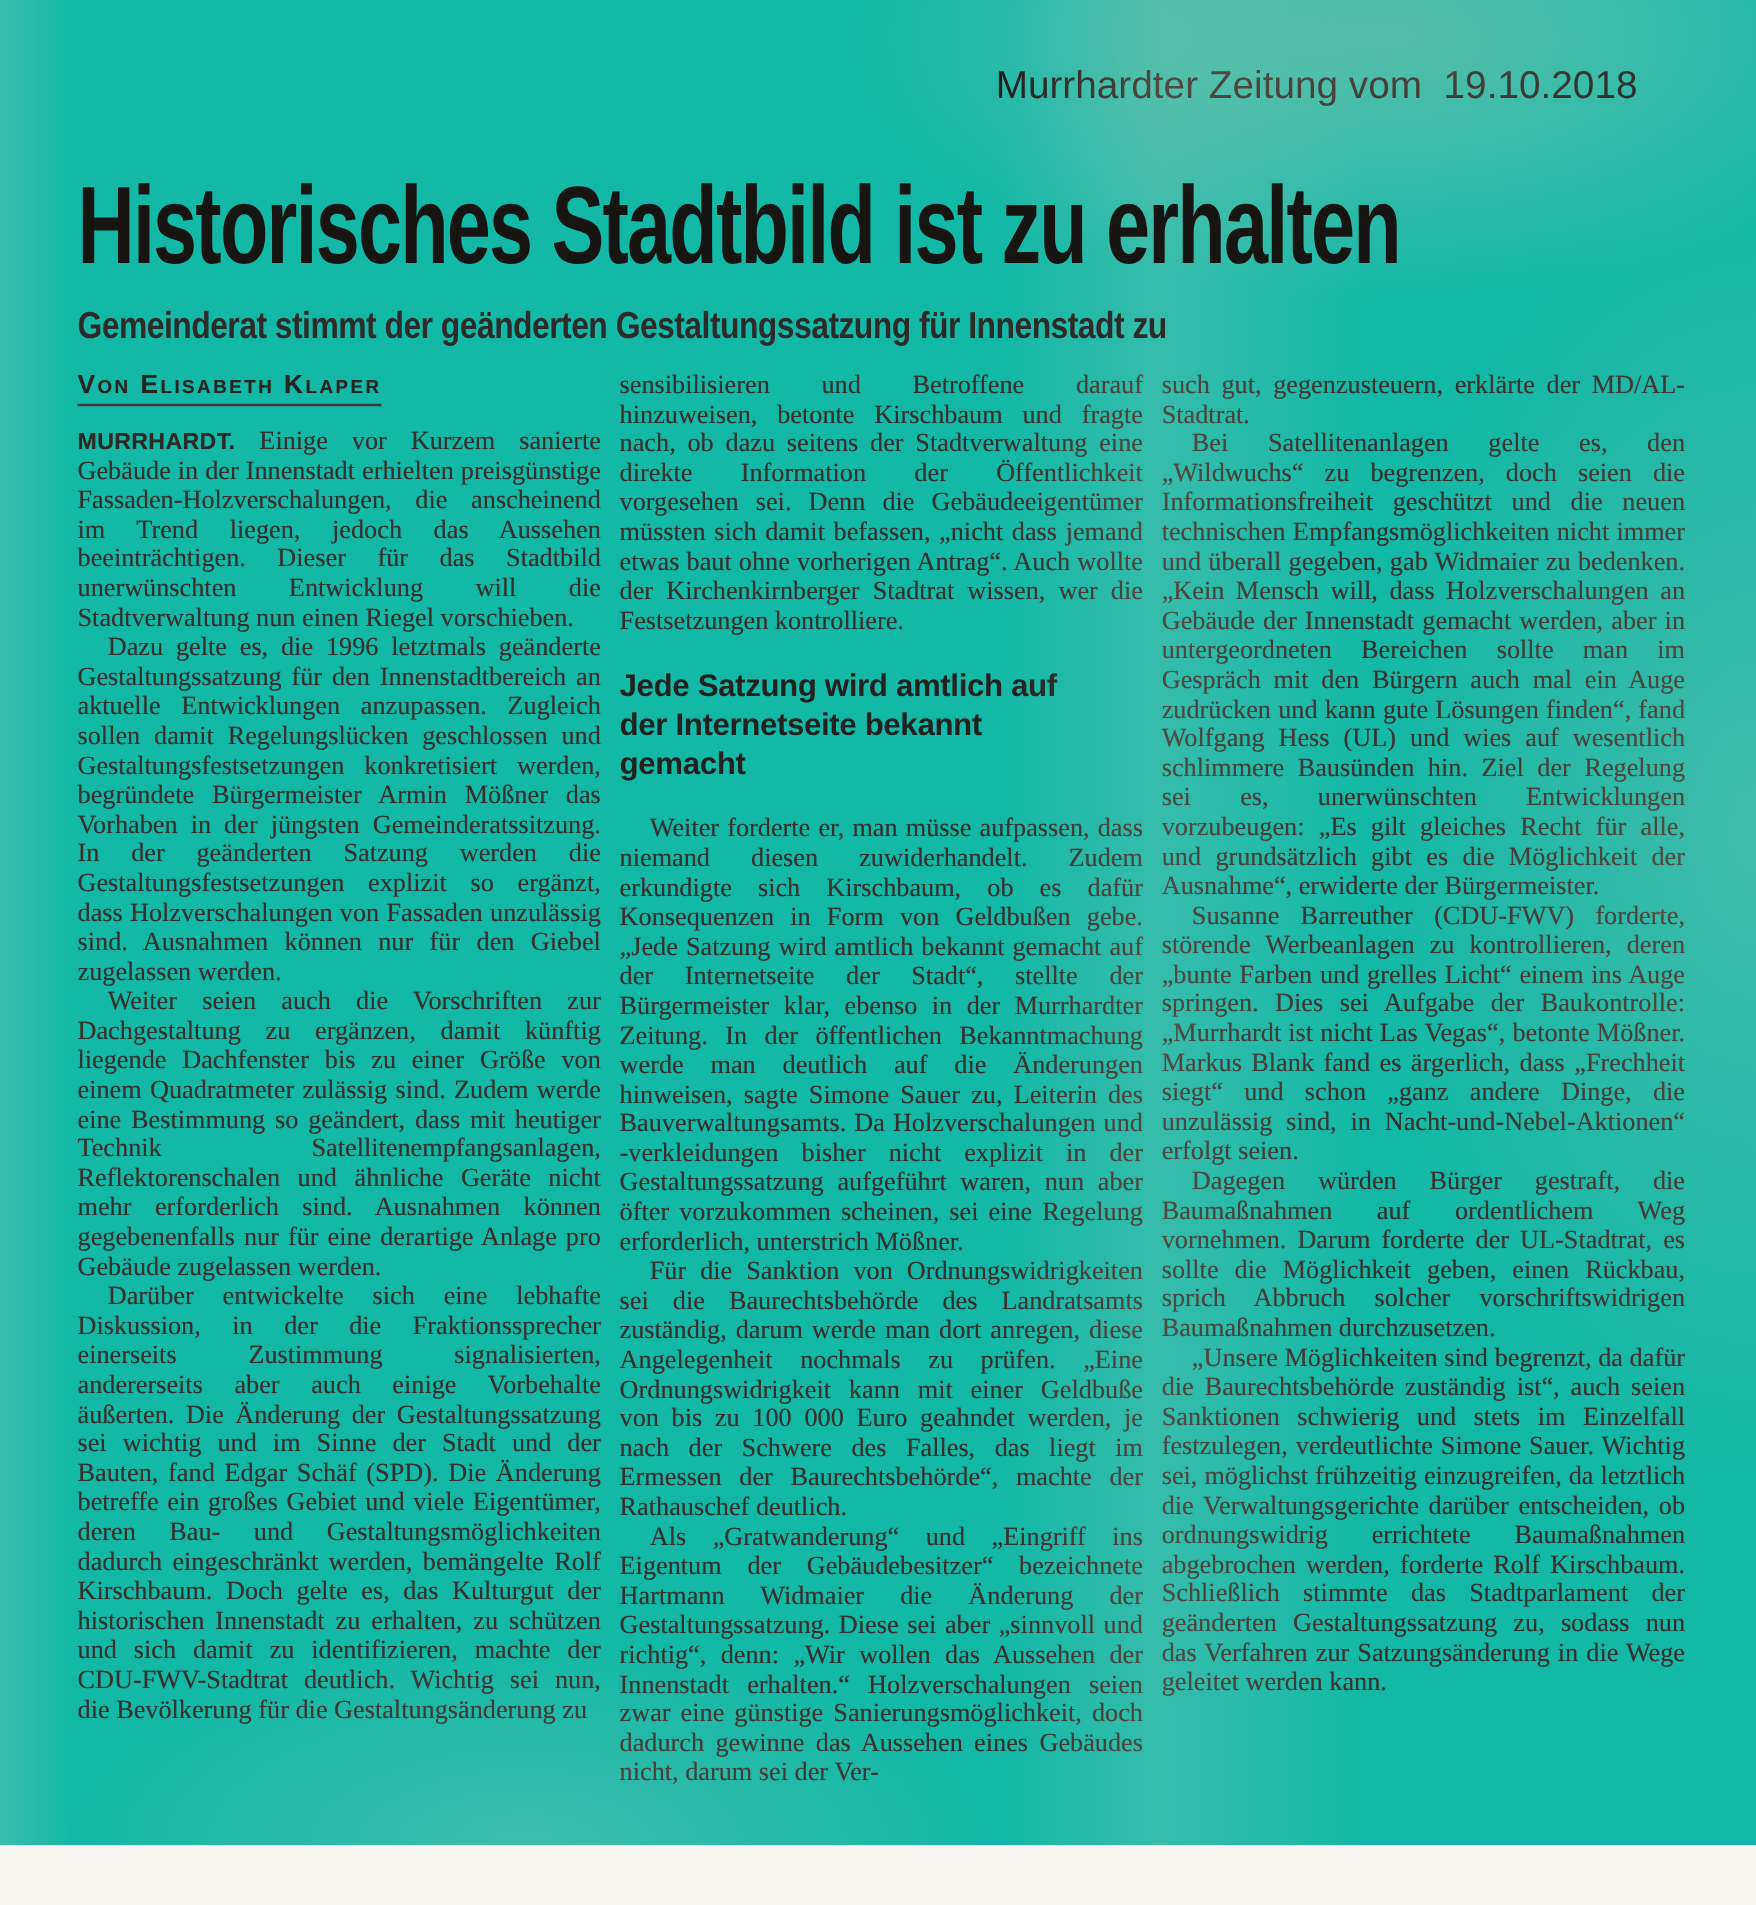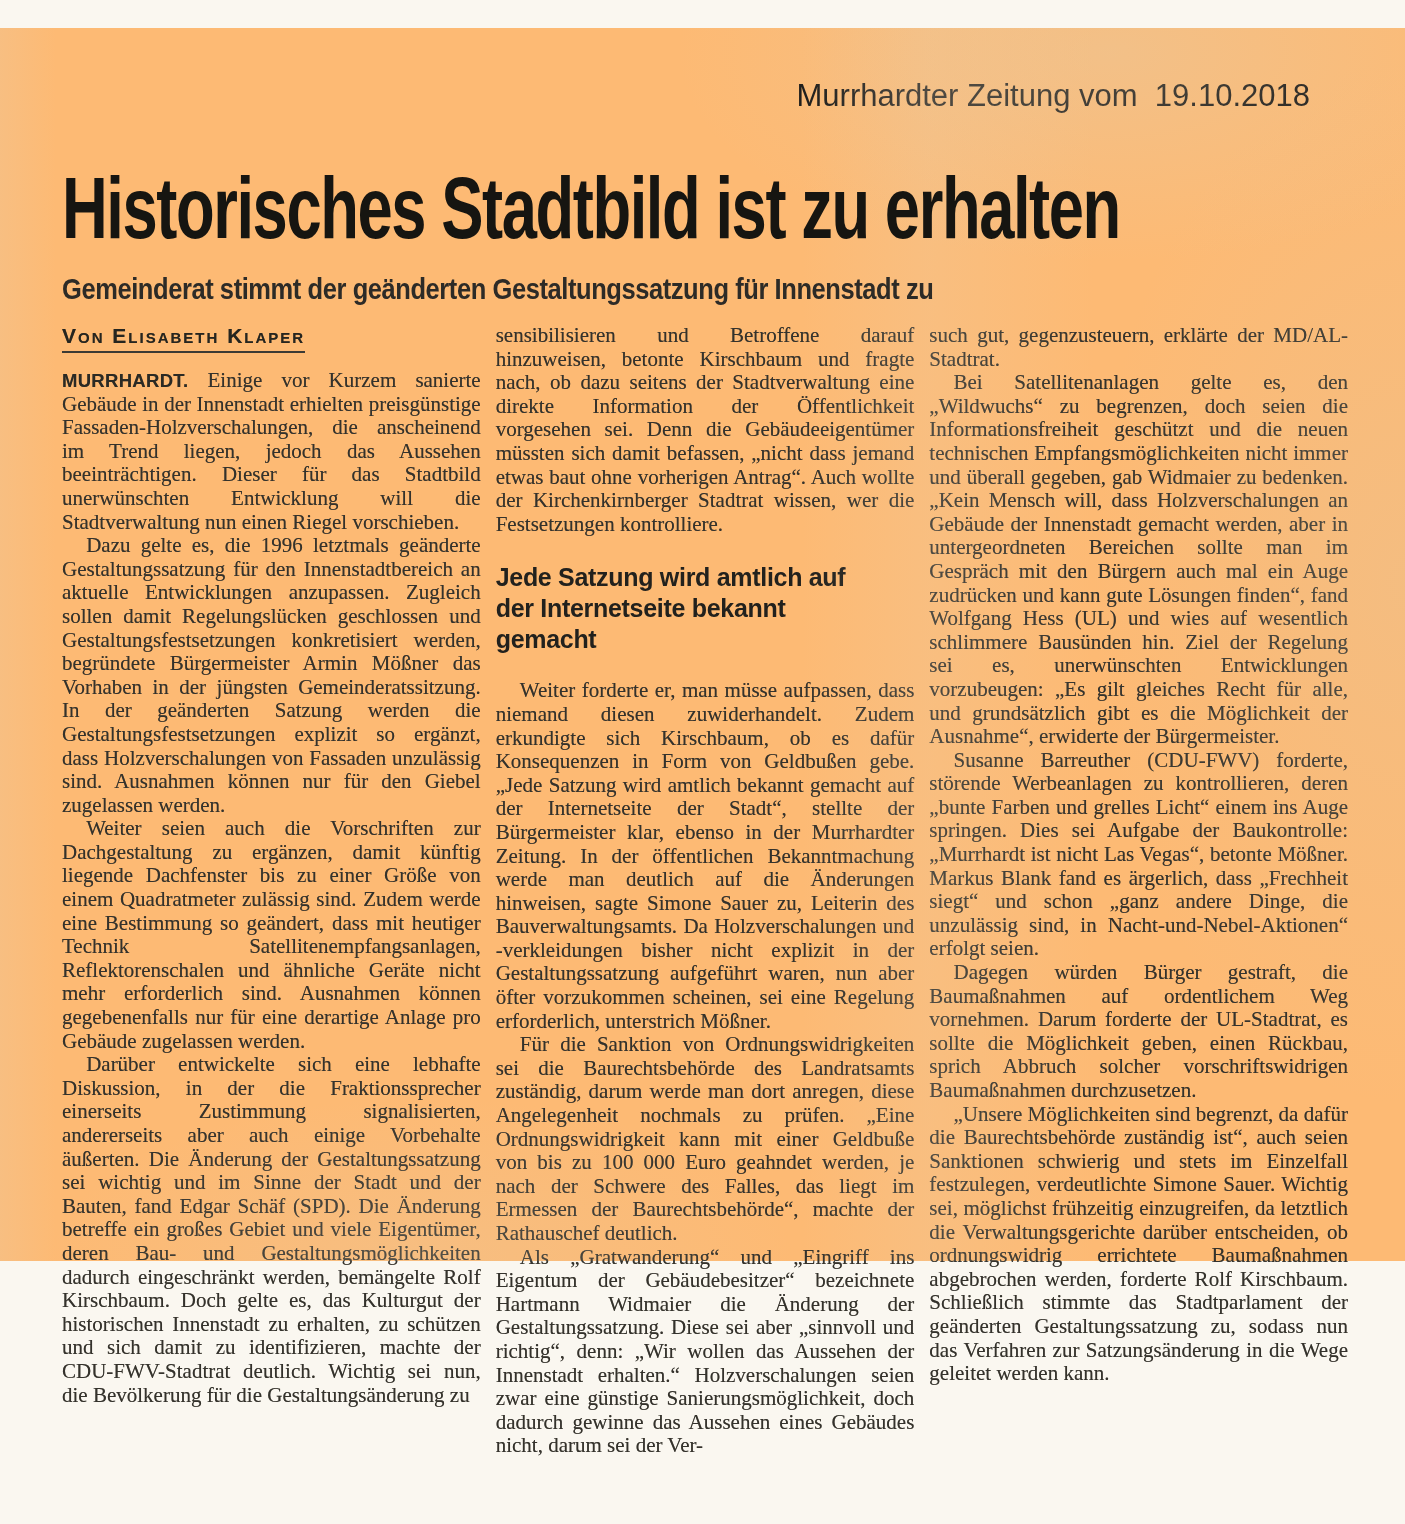--- a/index.html
+++ b/index.html
@@ -9,23 +9,22 @@
   body {
     width: 1405px;
     height: 1524px;
     overflow: hidden;
     background: #faf7f0;
     font-family: "Liberation Serif", serif;
   }
   .page {
     position: relative;
     width: 1405px;
-    height: 1233px;
-    background: #fdba74;
-    margin-top: 28px;
+    height: 1476px;
+    background: #14b8a6;
   }
   
   .page::before {
     content: "";
     position: absolute;
     inset: 0;
     pointer-events: none;
     background:
       radial-gradient(ellipse 620px 300px at 79% 2%, rgba(221,205,176,0.33), transparent 70%),
       radial-gradient(ellipse 420px 700px at 100% 45%, rgba(214,199,172,0.22), transparent 75%),

